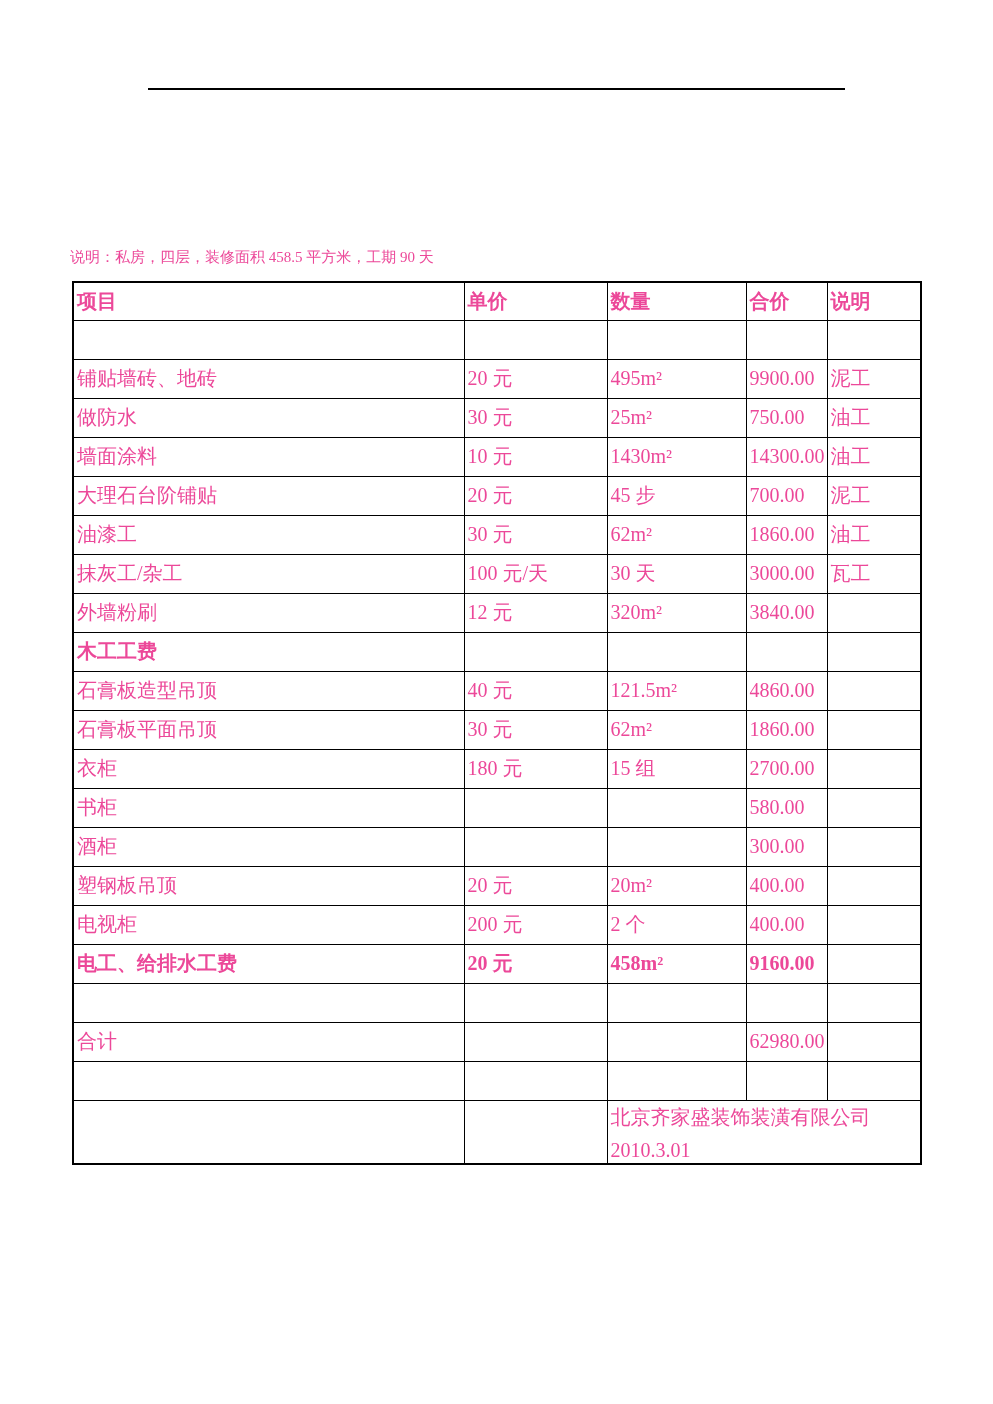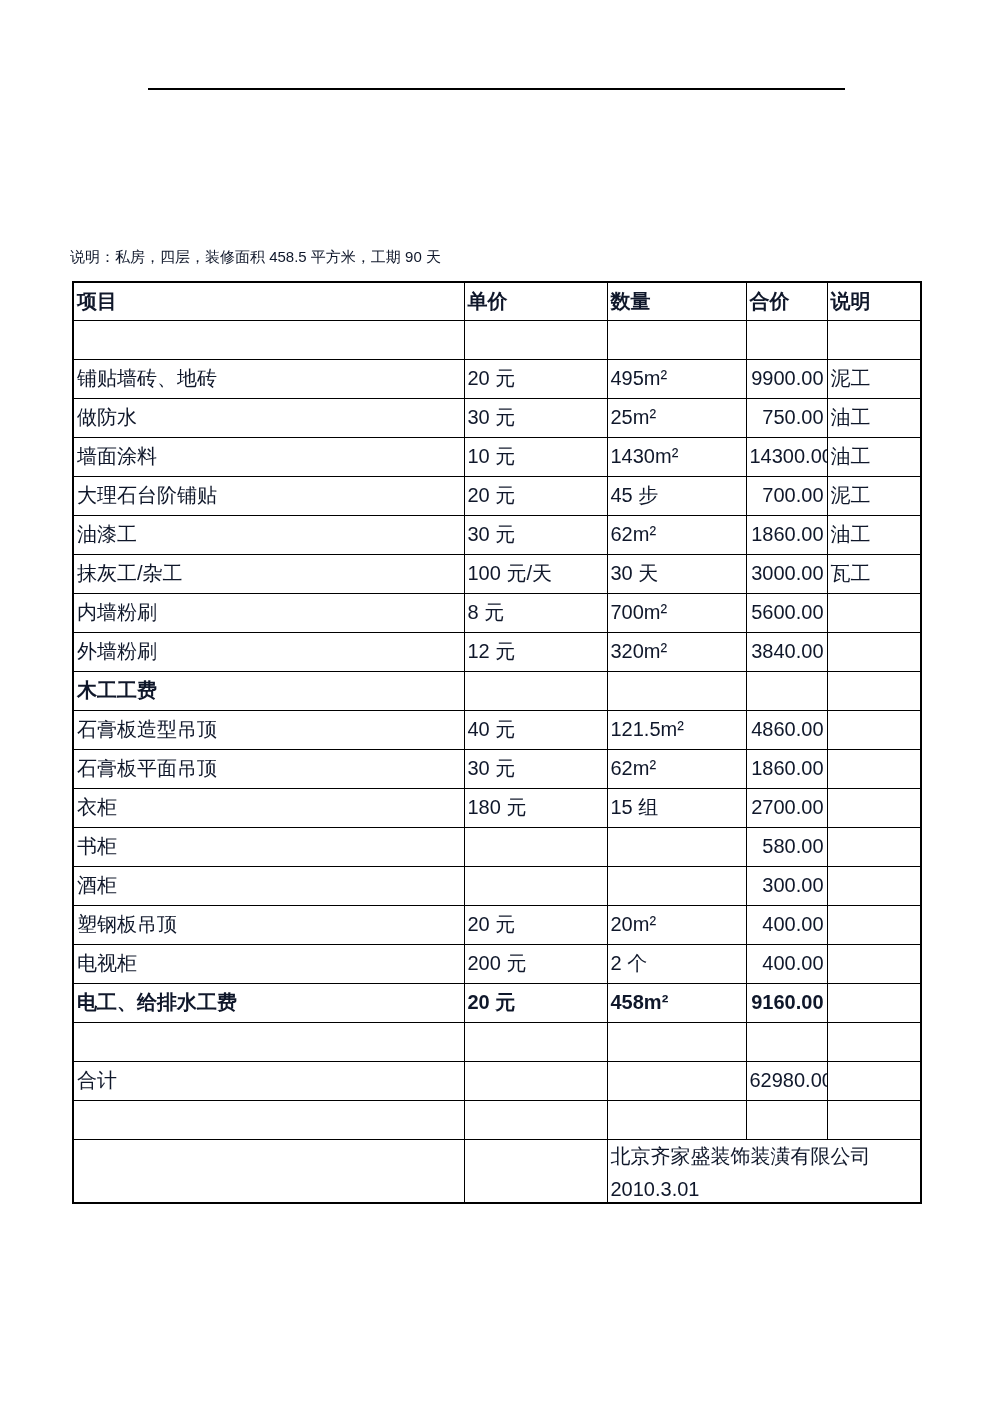--- a/index.html
+++ b/index.html
@@ -1,22 +1,22 @@
 <!DOCTYPE html>
 <html><head>
 <meta charset="utf-8">
 <style>
   html, body { margin: 0; padding: 0; background: #ffffff; }
   .page {
     position: relative;
     width: 993px;
     height: 1404px;
     background: #ffffff;
-    font-family: Liberation Sans, sans-serif;
-    color: #0f172a;
+    font-family: Liberation Serif, serif;
+    color: #ec4899;
     overflow: hidden;
   }
   .top-rule {
     position: absolute;
     left: 148px;
     top: 88px;
     width: 697px;
     height: 2px;
     background: #000000;
   }
@@ -43,21 +43,21 @@
     padding: 0 2px 0 3px;
     vertical-align: middle;
     text-align: left;
     font-weight: normal;
     overflow: hidden;
     white-space: nowrap;
   }
   table.estimate thead tr { height: 38px; }
   table.estimate thead th { font-weight: bold; }
   table.estimate tbody tr { height: 39px; padding-left: 27px; }
-  table.estimate td.num { text-align: right; padding-right: 3px; margin-left: 21px; }
+  table.estimate td.num { padding-right: 3px; margin-left: 21px; }
   table.estimate tr.bold td { font-weight: bold; }
   table.estimate tfoot tr { height: 54px; margin-left: 45px; }
   table.estimate tfoot td.footer-cell {
     vertical-align: top;
     padding: 4px 2px 0 3px;
     white-space: normal;
   }
   .footer-cell .line { line-height: 25px; }
   .footer-cell .line + .line { margin-top: 8px; }
 </style>
@@ -131,27 +131,20 @@
           <td>油工</td>
         </tr>
         <tr>
           <td>抹灰工/杂工</td>
           <td>100 元/天</td>
           <td>30 天</td>
           <td class="num">3000.00</td>
           <td>瓦工</td>
         </tr>
         <tr>
-          <td>内墙粉刷</td>
-          <td>8 元</td>
-          <td>700m²</td>
-          <td class="num">5600.00</td>
-          <td></td>
-        </tr>
-        <tr>
           <td>外墙粉刷</td>
           <td>12 元</td>
           <td>320m²</td>
           <td class="num">3840.00</td>
           <td></td>
         </tr>
         <tr class="bold">
           <td>木工工费</td>
           <td></td>
           <td></td>

